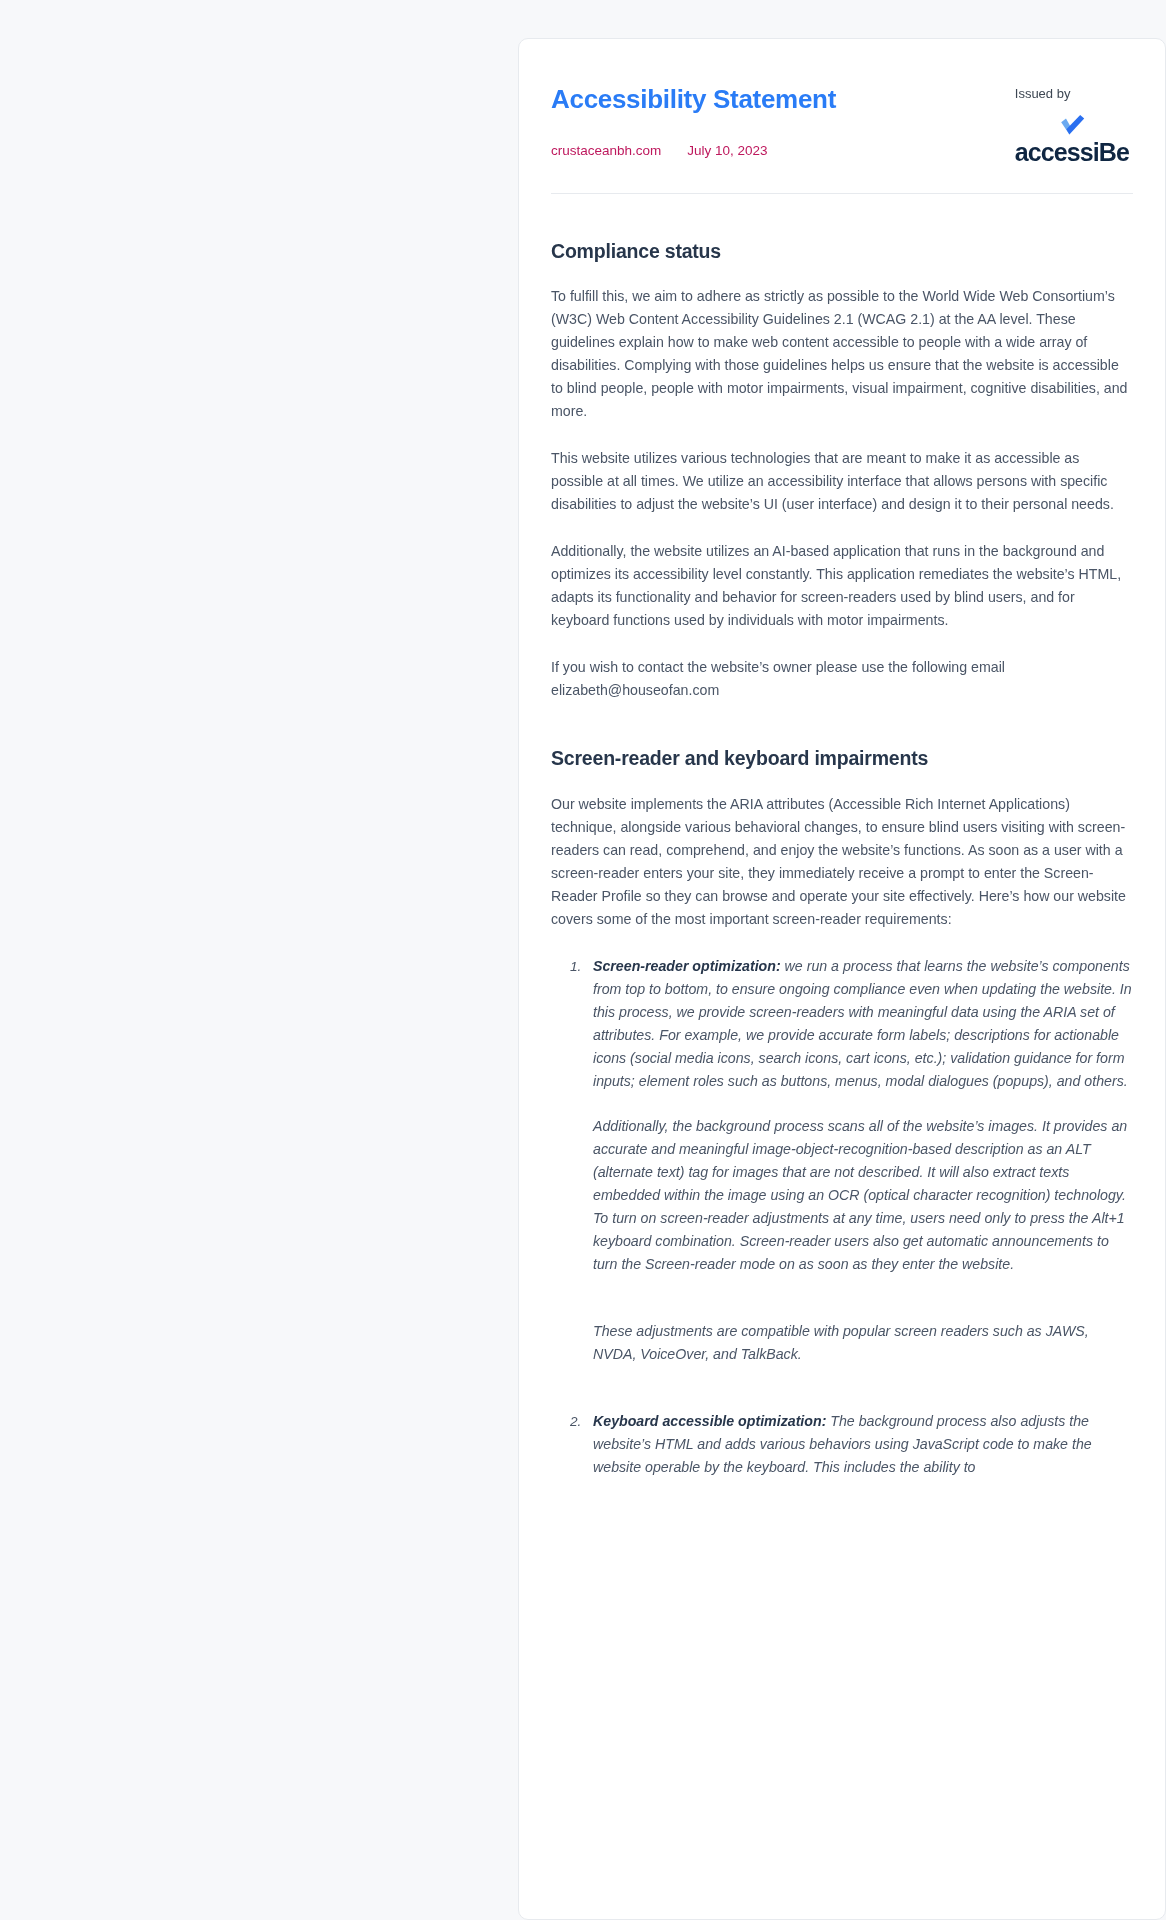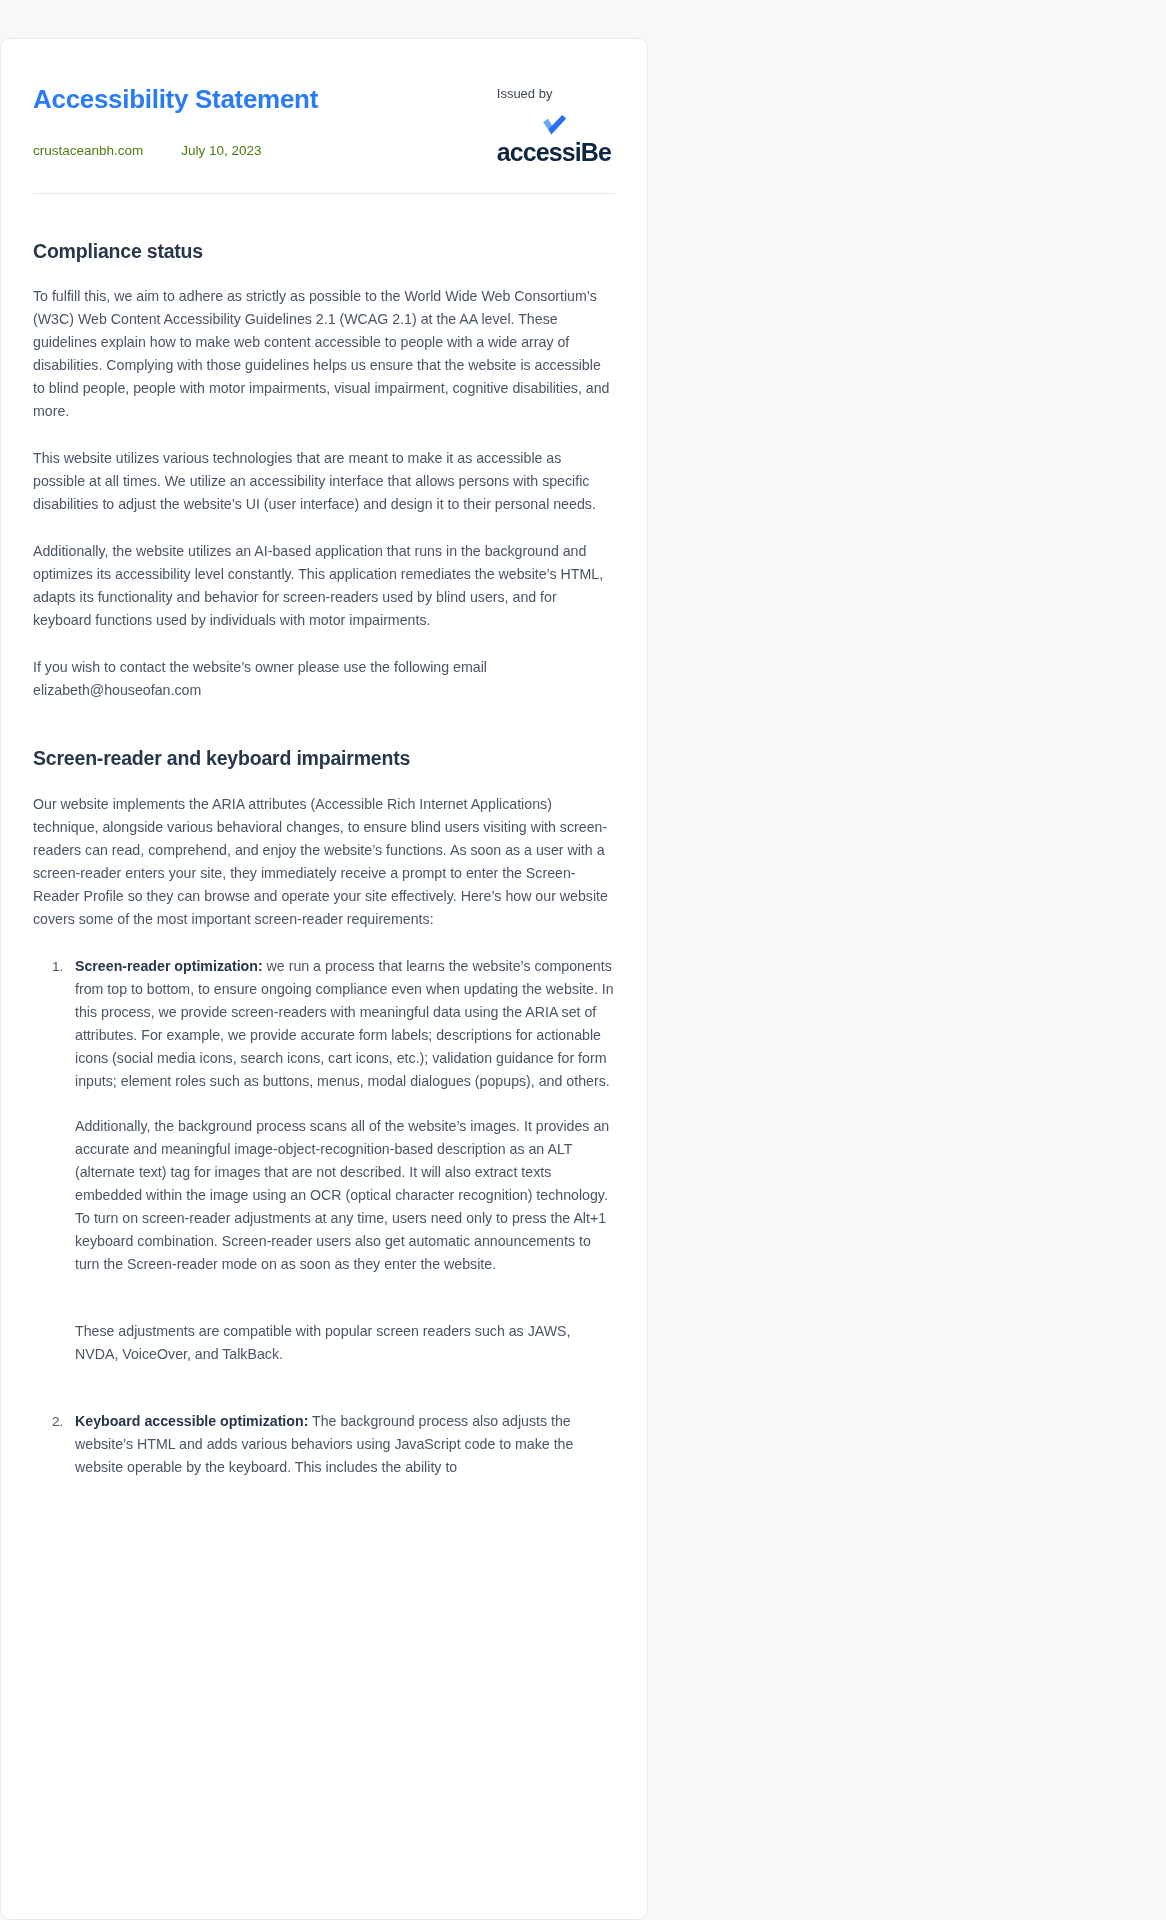--- a/index.html
+++ b/index.html
@@ -12,21 +12,21 @@
     background: #f7f8fa;
     font-family: "Liberation Sans", sans-serif;
     -webkit-font-smoothing: antialiased;
   }
 
   .page-wrap {
     width: 1166px;
     box-sizing: border-box;
     padding: 38px 0 0 0;
     display: flex;
-    justify-content: flex-start;
+    justify-content: flex-end;
   }
 
   .doc-card {
     width: 648px;
     background: #ffffff;
     border: 1px solid #e7eaee;
     border-radius: 10px;
     box-sizing: border-box;
     padding: 44px 32px 0 32px;
     min-height: 1882px;
@@ -46,23 +46,23 @@
     font-size: 26px;
     font-weight: bold;
     color: #2a7cf6;
     letter-spacing: -0.3px;
     margin: 0 0 28px 0;
     line-height: 1.15;
   }
   .meta-row {
     display: flex;
     align-items: baseline;
-    gap: 38px;
+    gap: 26px;
     font-size: 13.5px;
-    color: #4d7c0f;
+    color: #be185d;
   }
   .meta-domain, .meta-date {
     white-space: nowrap;
   }
 
   .header-right {
     text-align: left;
     padding-top: 4px;
     padding-right: 4px;
   }
@@ -124,20 +124,21 @@
     margin: 24px 0 0 0;
     padding-left: 34px;
     list-style-position: outside;
   }
   ol.req-list > li {
     font-size: 14.2px;
     line-height: 1.62;
     color: #4a5566;
     margin-bottom: 26px;
     padding-left: 8px;
+    font-style: italic;
   }
   ol.req-list > li::marker {
     color: #4a5566;
     font-size: 13.6px;
   }
   ol.req-list p {
     margin: 0 0 22px 0;
     font-size: 14.2px;
     line-height: 1.62;
     color: #4a5566;

